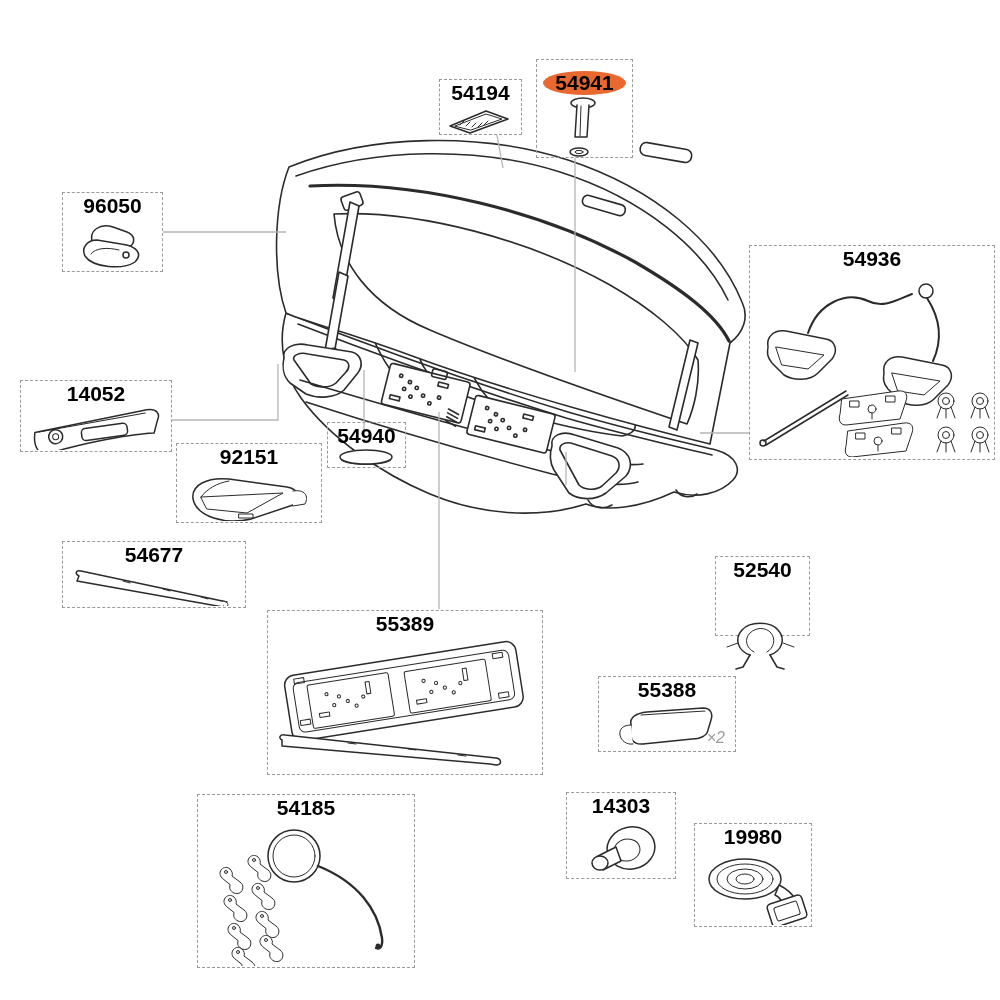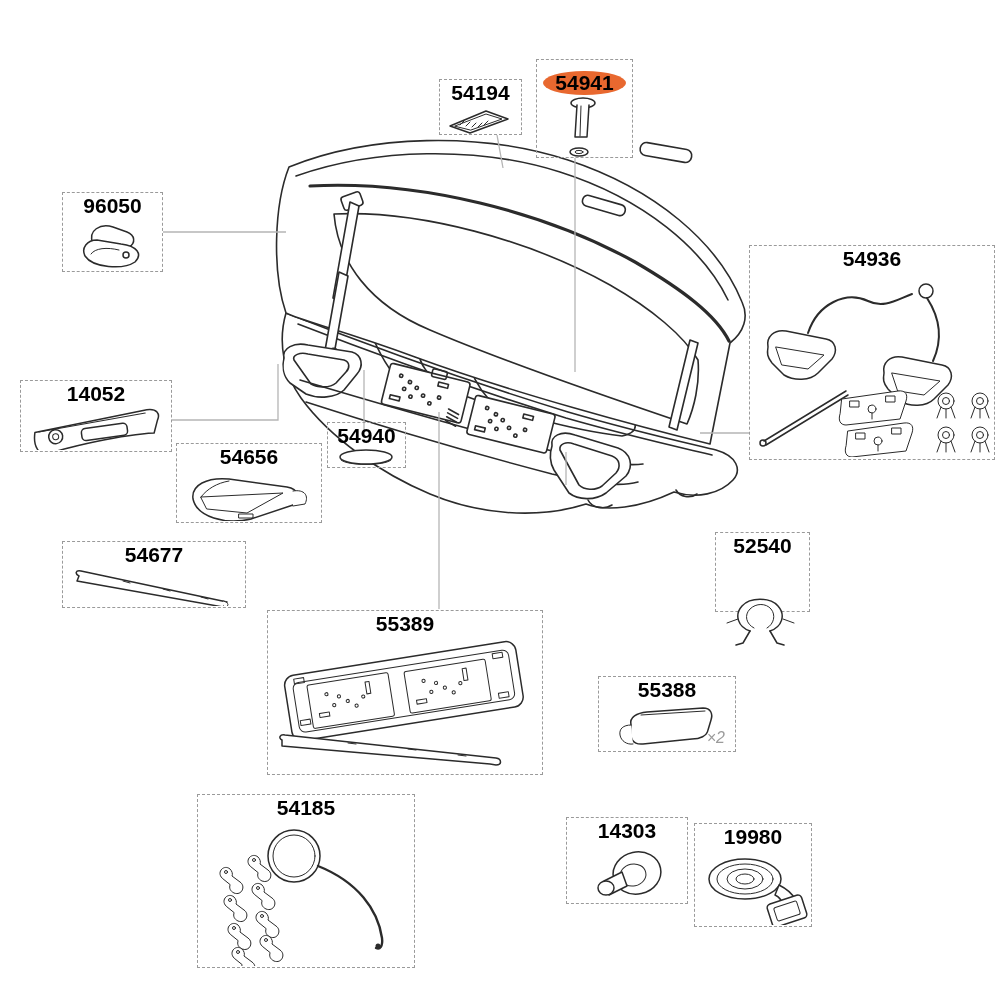--- a/index.html
+++ b/index.html
@@ -208,21 +208,21 @@
         <circle cx="34" cy="23" r="7"></circle>
             <circle class="thin" cx="34" cy="23" r="3"></circle>
         <rect x="60" y="19" width="46" height="12" rx="4"></rect>
         <path class="thin" d="M18,16 L126,12"></path>
       </g>
     </svg>
       </div>
   </div>
 
   <div class="part-box" style="left:176px;top:443px;width:146px;height:80px;">
-    <span class="part-label">54656</span>
+    <span class="part-label">92151</span>
     <div class="icon-wrap">
         <svg class="icon" width="144" height="50" viewBox="0 0 144 50">
       <path class="fw" d="M16,28 C14,14 30,6 52,8 L110,16 C122,18 124,28 116,34 L74,48 C48,54 20,46 16,28 Z"></path>
       <path class="thin" d="M24,26 L106,22 L70,42 L30,38 Z"></path>
       <path class="thin" d="M24,26 C30,18 40,12 52,10"></path>
       <path class="fw thin" d="M116,20 C128,18 132,25 128,33 L116,35"></path>
       <rect class="thin" x="62" y="43" width="14" height="4"></rect>
     </svg>
       </div>
   </div>
@@ -242,21 +242,21 @@
     <span class="part-label">54677</span>
     <div class="icon-wrap">
         <svg class="icon" width="182" height="38" viewBox="0 0 182 38">
       <path class="fw" d="M16,8 C12,6 12,2 18,3 L164,34 L160,39 L14,13 Z"></path>
       <path class="thin" d="M60,13 l7,2 M100,21 l7,2 M138,29 l7,2"></path>
       <path class="fw thin" d="M160,33 C166,34 167,39 161,39"></path>
     </svg>
       </div>
   </div>
 
-  <div class="part-box" style="left:715px;top:532px;width:95px;height:80px;gap:39px;">
+  <div class="part-box" style="left:715px;top:556px;width:95px;height:80px;gap:39px;">
     <span class="part-label">52540</span>
     <div class="icon-wrap">
         <svg class="icon" width="93" height="50" viewBox="0 0 93 50">
       <path class="fw" d="M34,34 C22,30 18,18 26,9 C34,0 54,0 62,9 C70,18 66,30 54,34"></path>
       <path class="thin" d="M38,31 C30,27 28,18 34,12 C40,6 50,6 55,12 C60,18 58,27 51,31"></path>
       <path class="fw" d="M34,34 L27,46 L20,48 M54,34 L61,46 L68,48"></path>
       <path class="thin" d="M22,22 L11,26 M67,22 L78,26"></path>
     </svg>
       </div>
   </div>
@@ -350,21 +350,21 @@
             </g>
         <g transform="translate(72,128)">
               <path class="fw" d="M-8,-4 C-14,-10 -6,-18 0,-13 C2,-11 3,-8 2,-6 L10,0 C16,4 12,14 4,11 C0,9 -1,6 0,3 Z"></path>
               <circle cx="-4" cy="-10" r="1.5"></circle>
             </g>
       </g>
     </svg>
       </div>
   </div>
 
-  <div class="part-box" style="left:566px;top:817px;width:122px;height:87px;text-align:right;">
+  <div class="part-box" style="left:566px;top:792px;width:110px;height:87px;text-align:right;">
     <span class="part-label">14303</span>
     <div class="icon-wrap">
         <svg class="icon" width="108" height="56" viewBox="0 0 108 56">
       <ellipse class="fw" cx="64" cy="28" rx="24" ry="21" transform="rotate(-12 64 28)"></ellipse>
       <ellipse class="thin" cx="60" cy="30" rx="13" ry="11" transform="rotate(-12 60 30)"></ellipse>
       <path class="fw" d="M31,36 L49,27 L54,41 L36,50 Z"></path>
       <ellipse class="fw" cx="33" cy="43" rx="8" ry="7"></ellipse>
     </svg>
       </div>
   </div>

